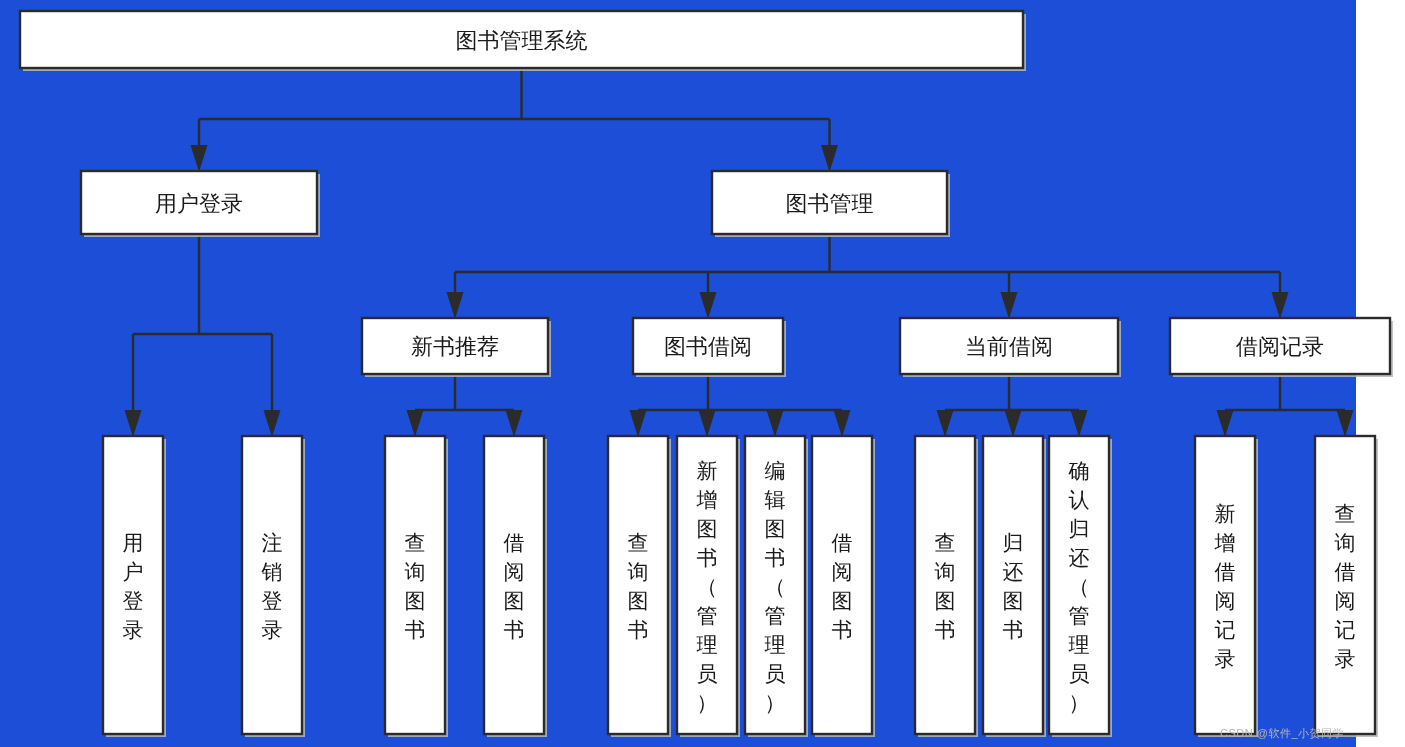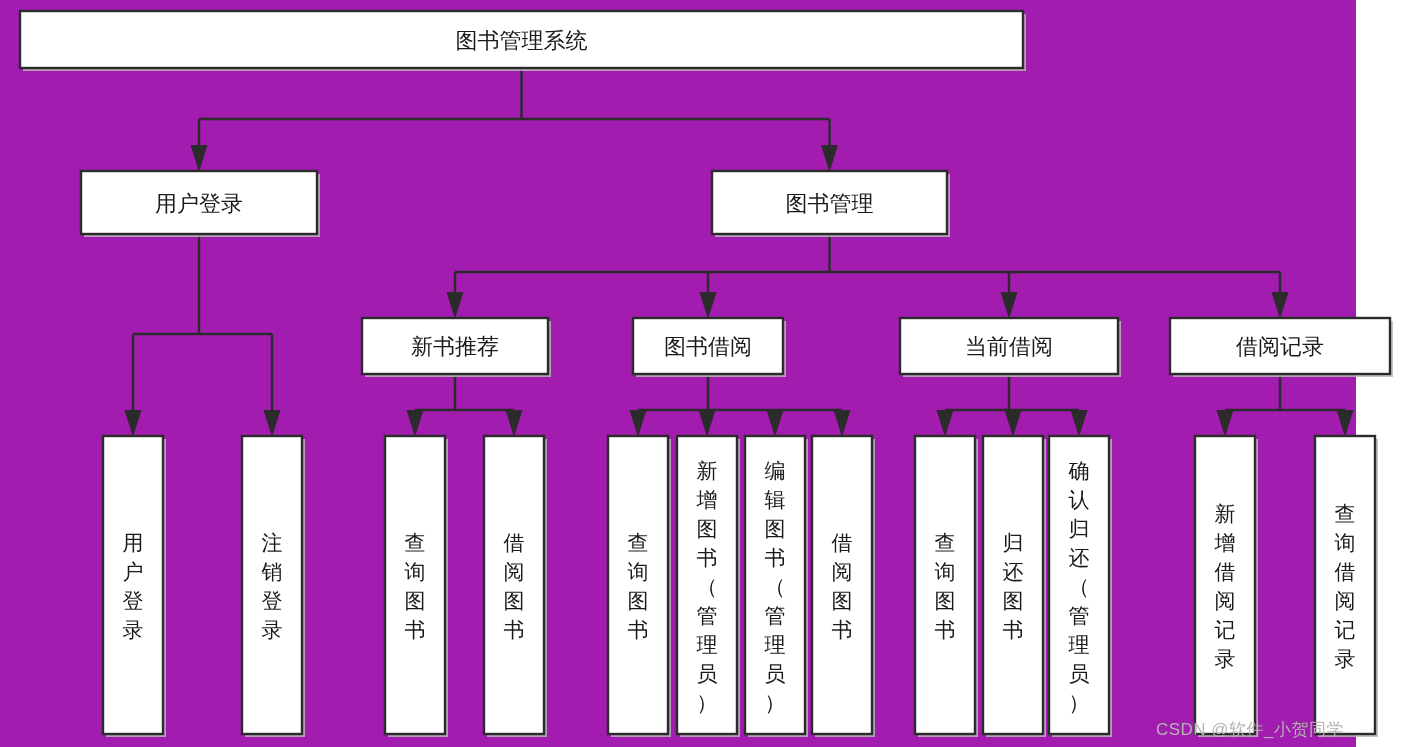--- a/index.html
+++ b/index.html
@@ -10,21 +10,21 @@
   body {
     width: 1405px;
     height: 747px;
     font-family: "Liberation Sans", "DejaVu Sans", sans-serif;
     overflow: hidden;
   }
   #diagram-root {
     position: relative;
     width: 1356px;
     height: 747px;
-    background: #a21caf;
+    background: #1d4ed8;
   }
   svg.flow {
     position: absolute;
     top: 0;
     left: 0;
     width: 1405px;
     height: 747px;
   }
   .node-rect {
     fill: #ffffff;
@@ -52,21 +52,21 @@
   .node-label.horizontal {
     font-size: 22px;
   }
   .node-label.vertical {
     font-size: 21px;
   }
   .watermark {
     position: absolute;
     right: 12px;
     bottom: 6px;
-    font-size: 17px;
+    font-size: 11px;
     color: #b4b4b4;
     font-family: "Liberation Sans", "DejaVu Sans", sans-serif;
     letter-spacing: 0.5px;
     white-space: nowrap;
   }
 </style>
 </head>
 <body>
 
 <div id="diagram-root">

